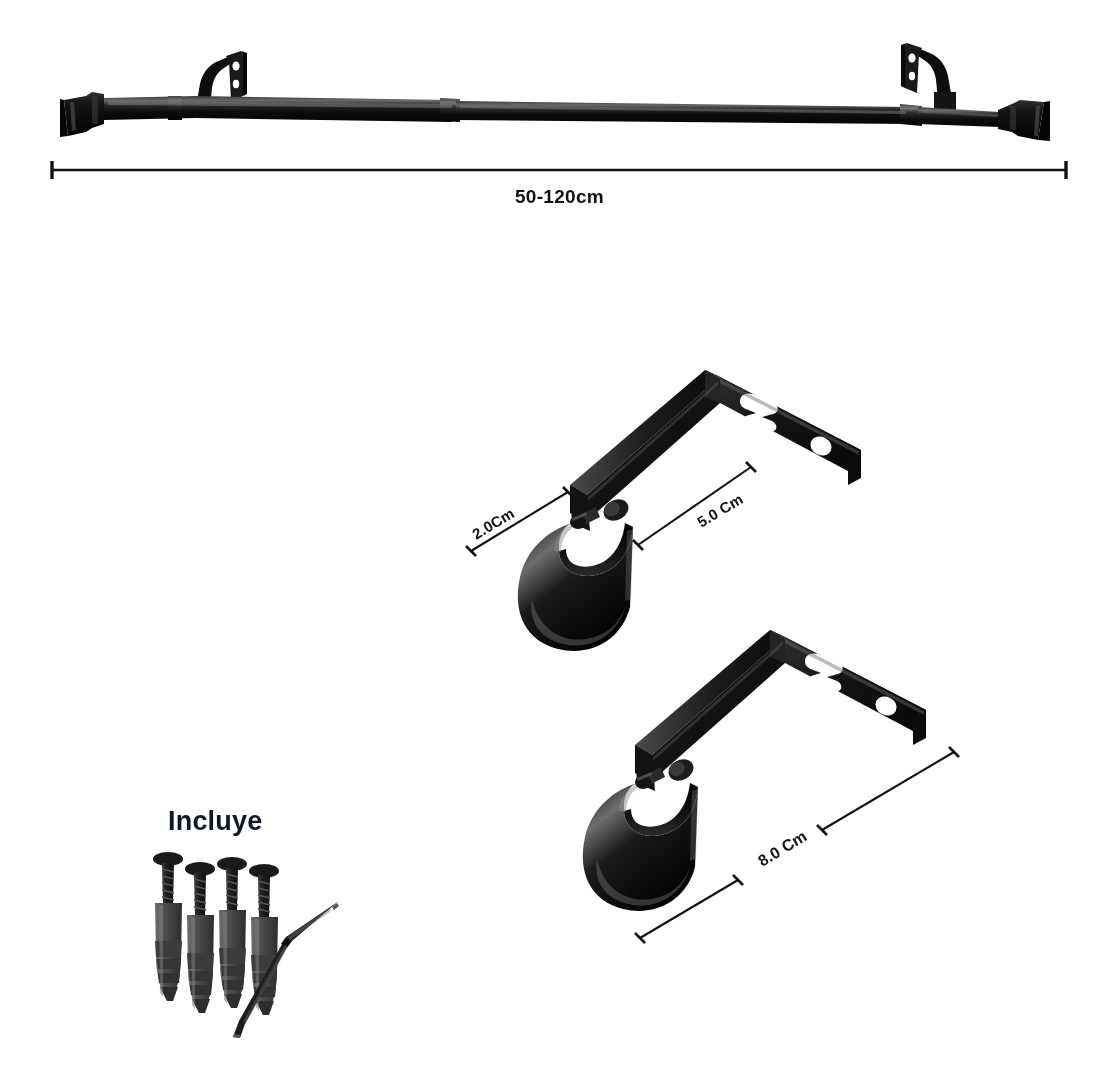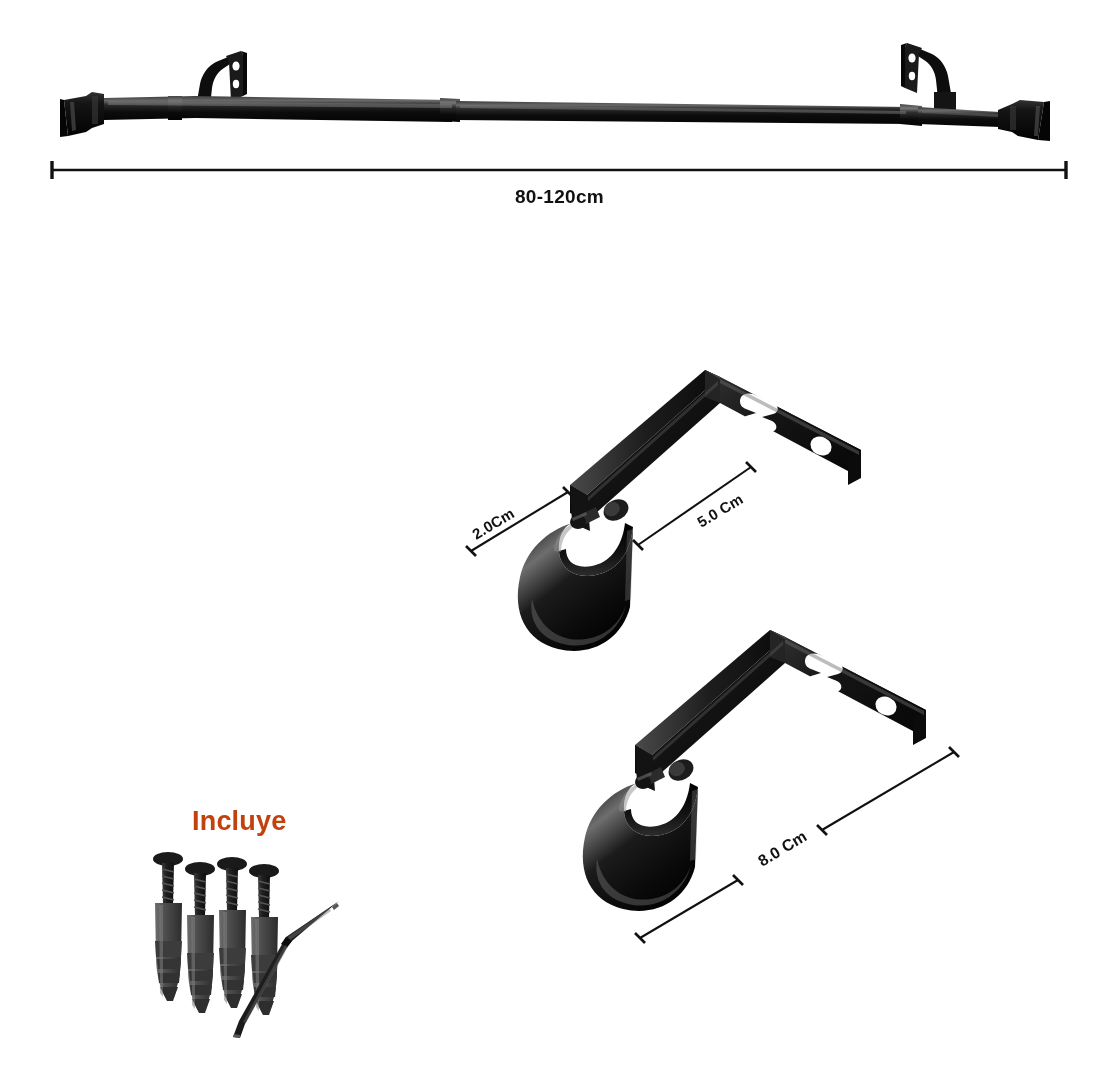--- a/index.html
+++ b/index.html
@@ -31,24 +31,23 @@
   .rod-dim-label {
     font-size: 19px;
     font-weight: bold;
     color: #111111;
     letter-spacing: 0.3px;
     white-space: nowrap;
   }
   .incluye-label {
     font-size: 27px;
     font-weight: bold;
-    color: #c2410c;
+    color: #0f172a;
     white-space: nowrap;
     letter-spacing: 0.2px;
-    margin-left: 24px;
   }
   .dim-20 { font-size: 15px; transform: rotate(-31deg); transform-origin: left top; }
   .dim-50 { font-size: 15px; transform: rotate(-31deg); transform-origin: left top; }
   .dim-80 { font-size: 16px; transform: rotate(-31deg); transform-origin: left top; }
 
   svg { display: block; overflow: visible; }
 </style>
 </head>
 <body>
 
@@ -172,21 +171,21 @@
   </div>
 
   <div class="abs" style="left:0px; top:150px; width:1119px; height:40px;">
     <svg width="1119" height="40" viewBox="0 0 1119 40">
       <line x1="52" y1="20" x2="1066" y2="20" stroke="#111111" stroke-width="2.6"></line>
       <line x1="52" y1="11" x2="52" y2="29" stroke="#111111" stroke-width="3.4"></line>
       <line x1="1066" y1="11" x2="1066" y2="29" stroke="#111111" stroke-width="3.4"></line>
     </svg>
   </div>
 
-  <div class="abs rod-dim-label" style="left:0px; top:186px; width:1119px; text-align:center;">80-120cm</div>
+  <div class="abs rod-dim-label" style="left:0px; top:186px; width:1119px; text-align:center;">50-120cm</div>
 
   <div class="abs" style="left:420px; top:355px; width:470px; height:300px;">
     <svg width="470" height="300" viewBox="0 0 470 300">
 
       <path d="M150 130 L285 15 L300 22 L167 140 Z" fill="url(#plateGradTop)"></path>
 
       <path d="M150 130 L167 140 L167 166 L150 158 Z" fill="#0a0a0a"></path>
       <path d="M167 140 L300 22 L300 48 L167 166 Z" fill="url(#plateGrad)"></path>
 
       <path d="M285 15 L300 22 L300 48 L285 42 Z" fill="#242424"></path>

